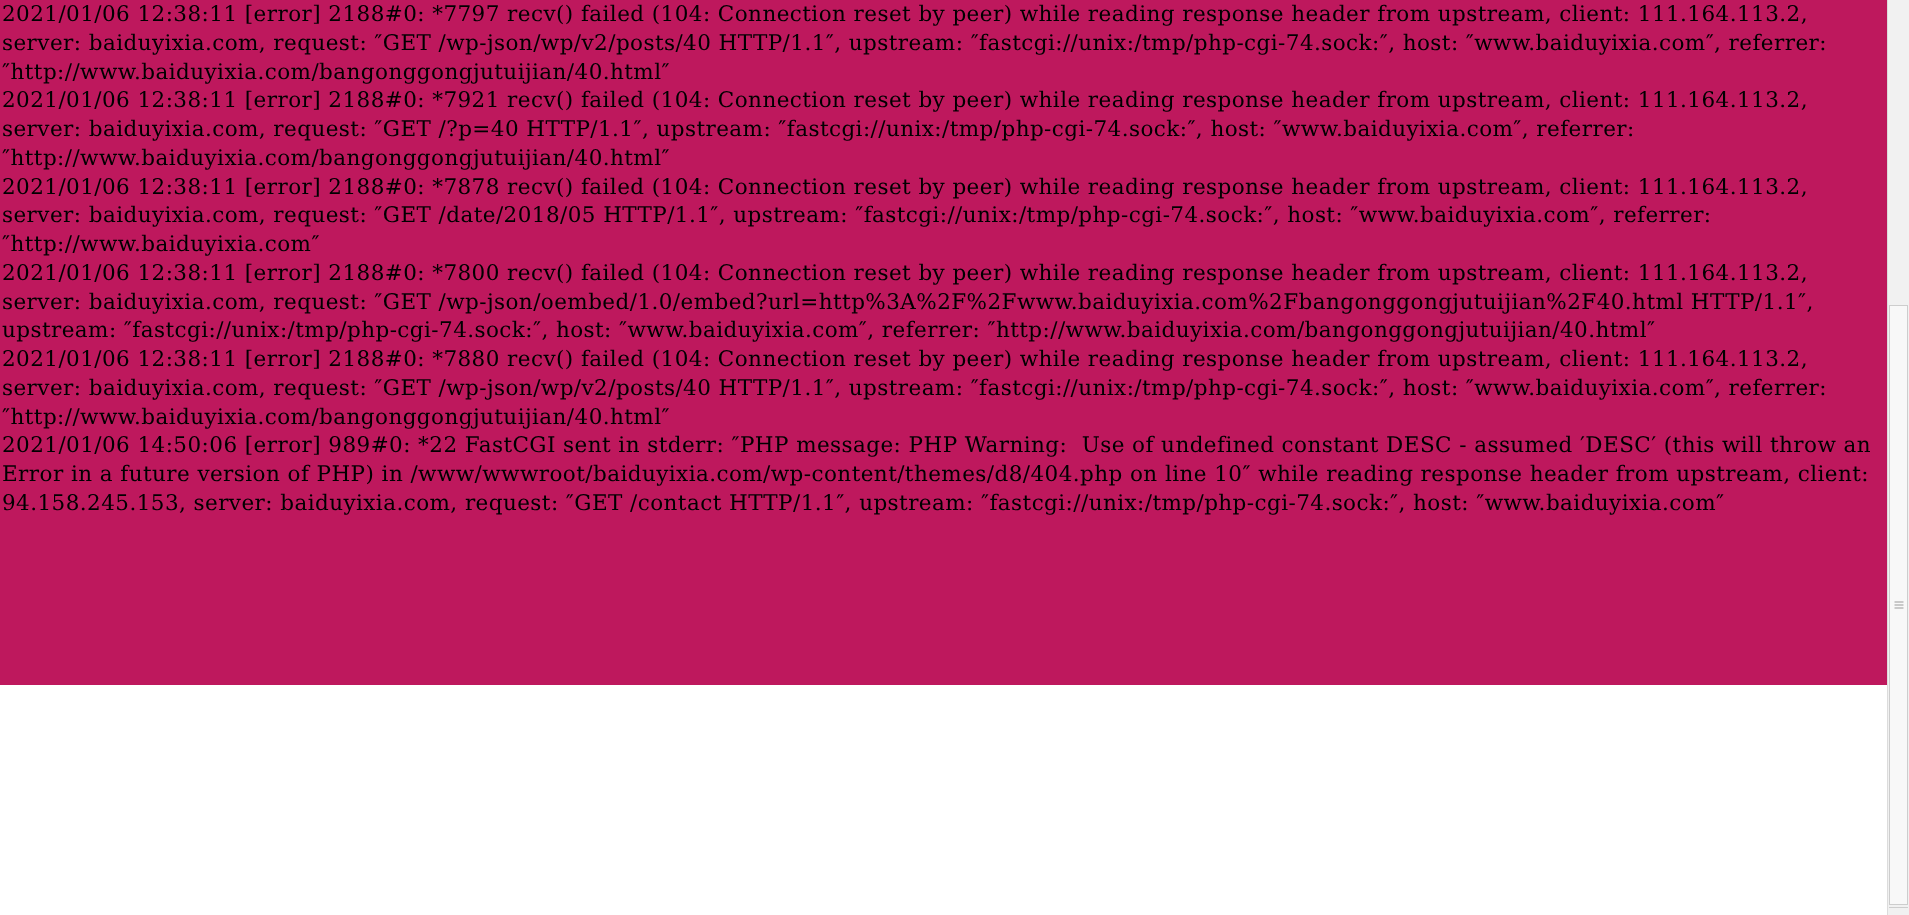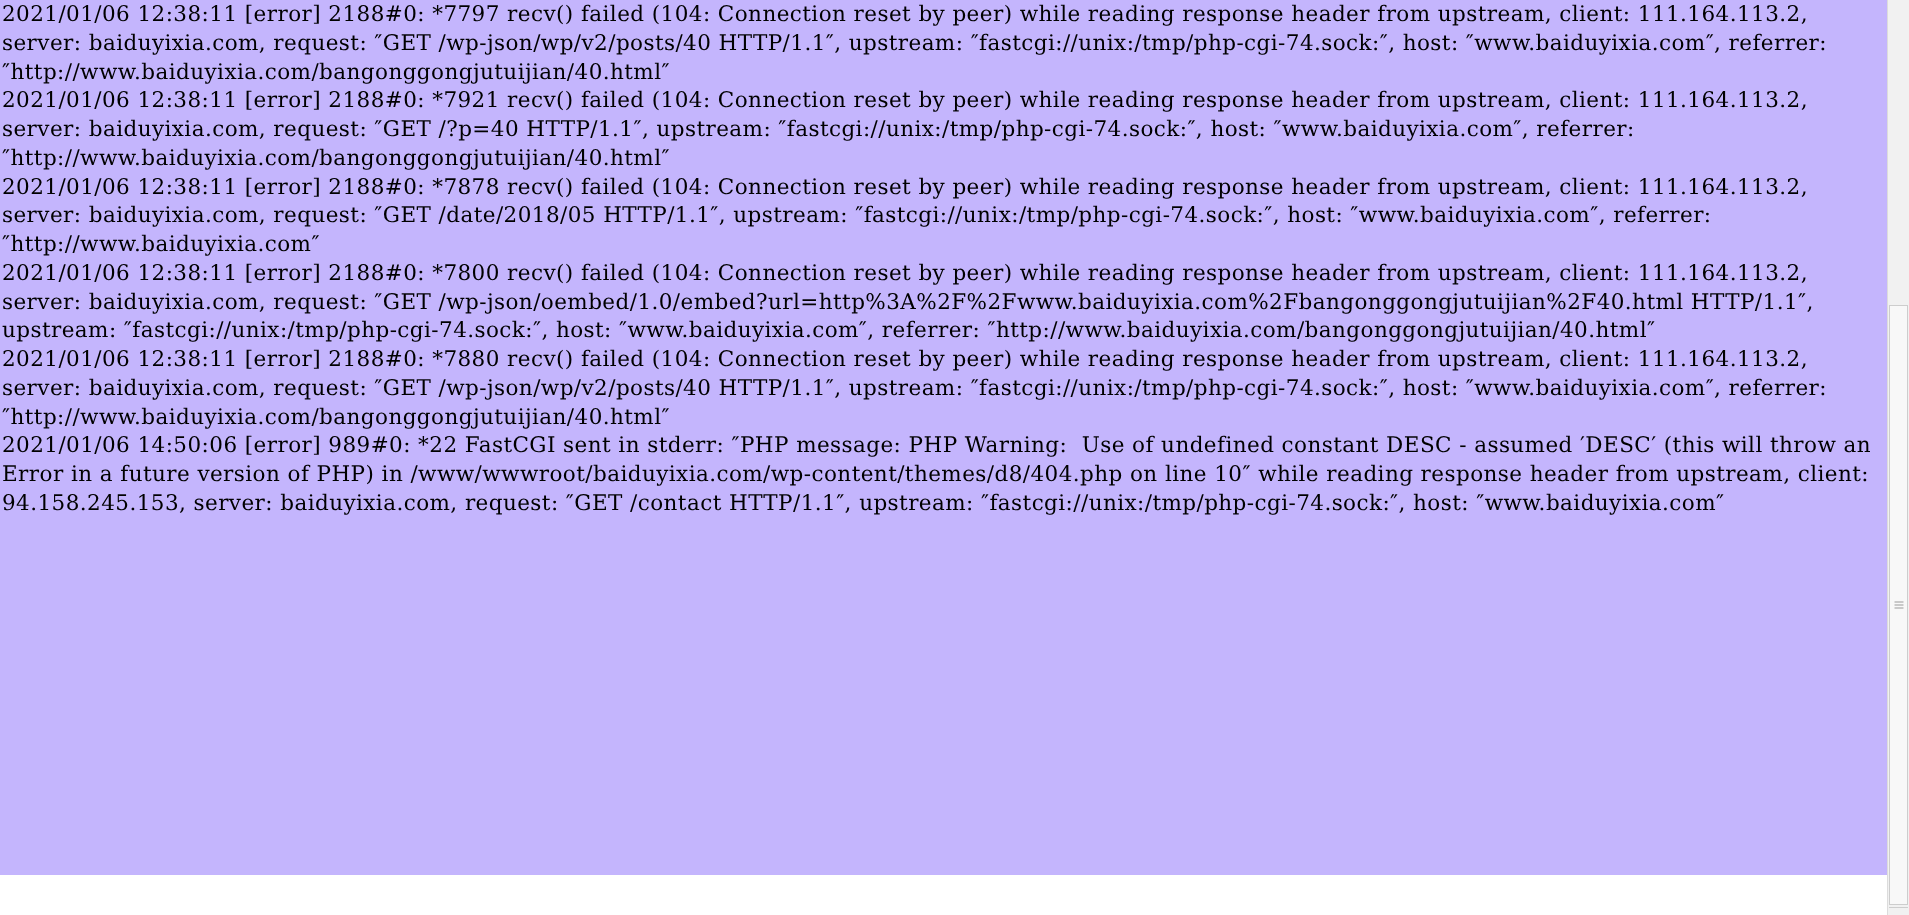--- a/index.html
+++ b/index.html
@@ -15,23 +15,23 @@
     width: 1909px;
     height: 915px;
     background: #ffffff;
     overflow: hidden;
   }
   #log-viewport {
     position: absolute;
     left: 0;
     top: 0;
     width: 1887px;
-    height: 875px;
+    height: 685px;
     overflow: hidden;
-    background: #c4b5fd;
+    background: #be185d;
   }
   #log-text {
     font-family: "DejaVu Serif", "Liberation Serif", serif;
     font-size: 21.5px;
     line-height: 28.75px;
     letter-spacing: 0.02em;
     color: #000000;
     white-space: pre-wrap;
     word-break: break-word;
     overflow-wrap: anywhere;

